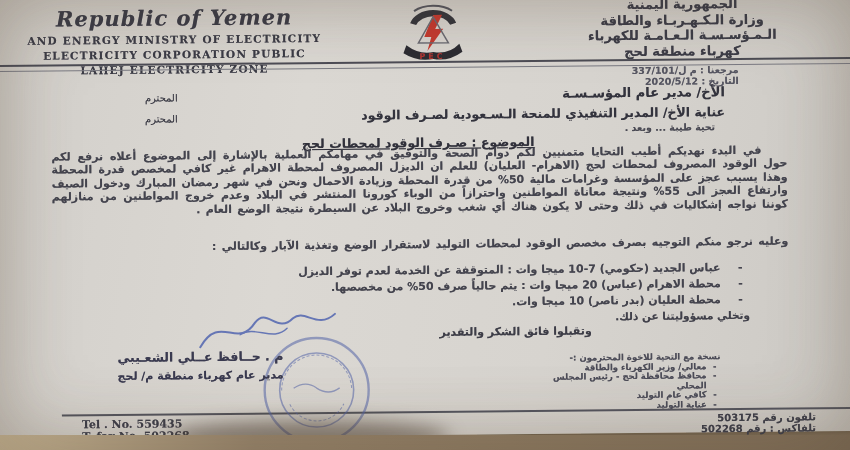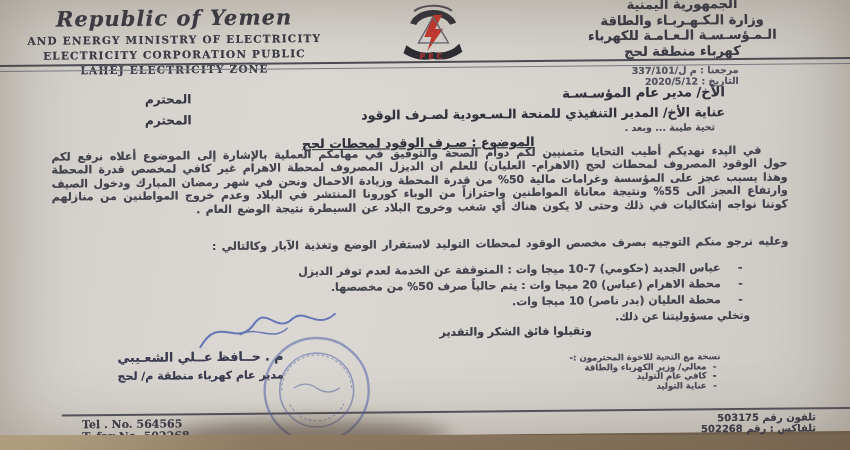--- a/index.html
+++ b/index.html
@@ -26,21 +26,21 @@
   .hdr-en .t1{font-size:21px;font-style:italic;font-weight:700;letter-spacing:1px;}
   .hdr-en .t2{font-size:10.5px;font-weight:700;letter-spacing:1.2px;margin-top:3px;}
   .hdr-ar{left:556px;top:4px;width:268px;text-align:center;font-weight:700;font-size:13px;line-height:15.5px;color:#3c3c46;}
   .logo{left:388px;top:2px;width:104px;height:66px;}
   .hrule{left:0;top:66px;width:862px;height:4px;border-top:2.5px solid #4c4c55;border-bottom:1px solid #7a7a82;}
 
   .refblk{left:596px;top:72px;width:150px;text-align:right;font-size:9.5px;font-weight:700;line-height:11px;color:#565662;}
 
   .addr1{left:470px;top:92px;width:262px;text-align:right;font-size:13px;font-weight:700;color:#33333d;}
   .addr2{left:320px;top:112px;width:412px;text-align:right;font-size:12.5px;font-weight:700;color:#33333d;}
-  .honor{width:70px;text-align:left;font-size:12px;font-weight:700;color:#3a3a44;}
+  .honor{width:70px;text-align:left;font-size:10px;font-weight:400;color:#3a3a44;}
   .greet{left:560px;top:129px;width:162px;text-align:right;font-size:9.5px;font-weight:700;color:#4a4a54;}
 
   .subject{left:250px;top:140px;width:350px;text-align:center;font-size:12.5px;font-weight:700;
            text-decoration:underline;color:#31313b;}
 
   .para{left:58px;width:736px;text-align:justify;font-size:11px;font-weight:700;line-height:13.4px;
         color:#44444e;word-spacing:1.5px;}
   .p1{top:152px;text-indent:26px;}
   .p2{top:243px;}
 
@@ -157,34 +157,35 @@
     <div class="abs sig-title ar">مدير عام كهرباء منطقة م/ لحج</div>
 
     <div class="abs copies ar">
       <div>نسخة مع التحية للاخوة المحترمون :-</div>
       <div class="c-item">
         <span class="dash">-</span>
         <span>معالي/ وزير الكهرباء والطاقة</span>
       </div>
       <div class="c-item">
         <span class="dash">-</span>
+        <span>محافظ محافظة لحج - رئيس المجلس المحلي</span>
       </div>
       <div class="c-item">
         <span class="dash">-</span>
         <span>كافي عام التوليد</span>
       </div>
       <div class="c-item">
         <span class="dash">-</span>
         <span>عناية التوليد</span>
       </div>
     </div>
 
     <div class="abs frule"></div>
     <div class="abs foot-en en-serif">
-      <div>Tel . No. 564565</div>
+      <div>Tel . No. 559435</div>
       <div>T. fax No.  502268</div>
     </div>
     <div class="abs foot-ar ar">
       <div>تلفون رقم 503175</div>
       <div>تلفاكس : رقم 502268</div>
     </div>
   </div>
 
   <div class="shadow-blob"></div>
   <div class="table-strip"></div>

